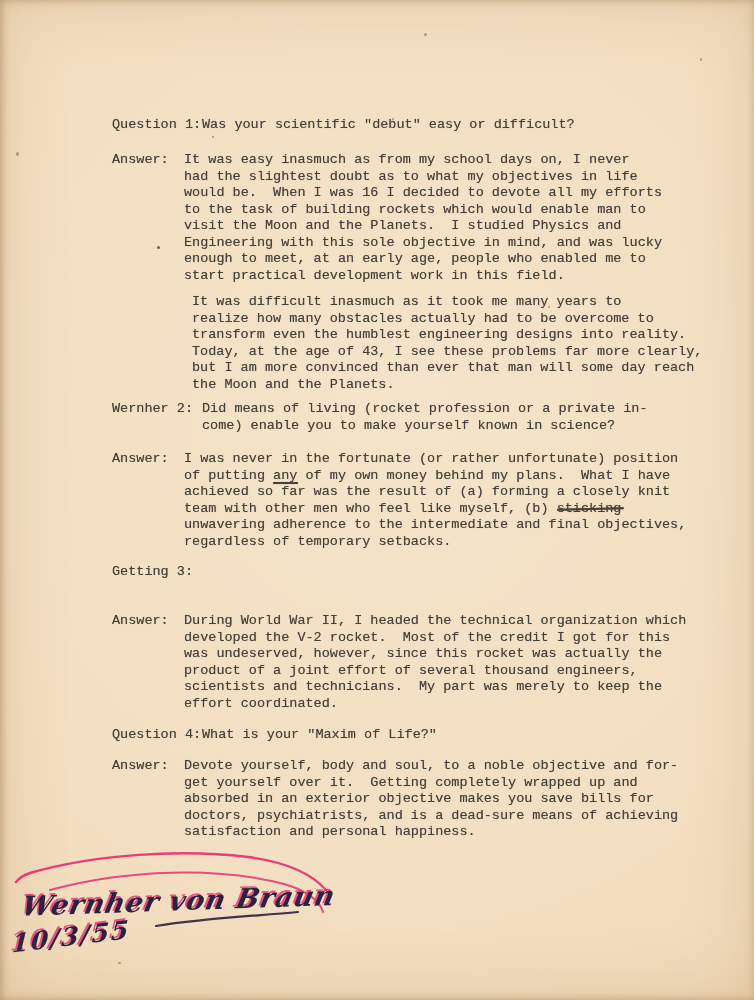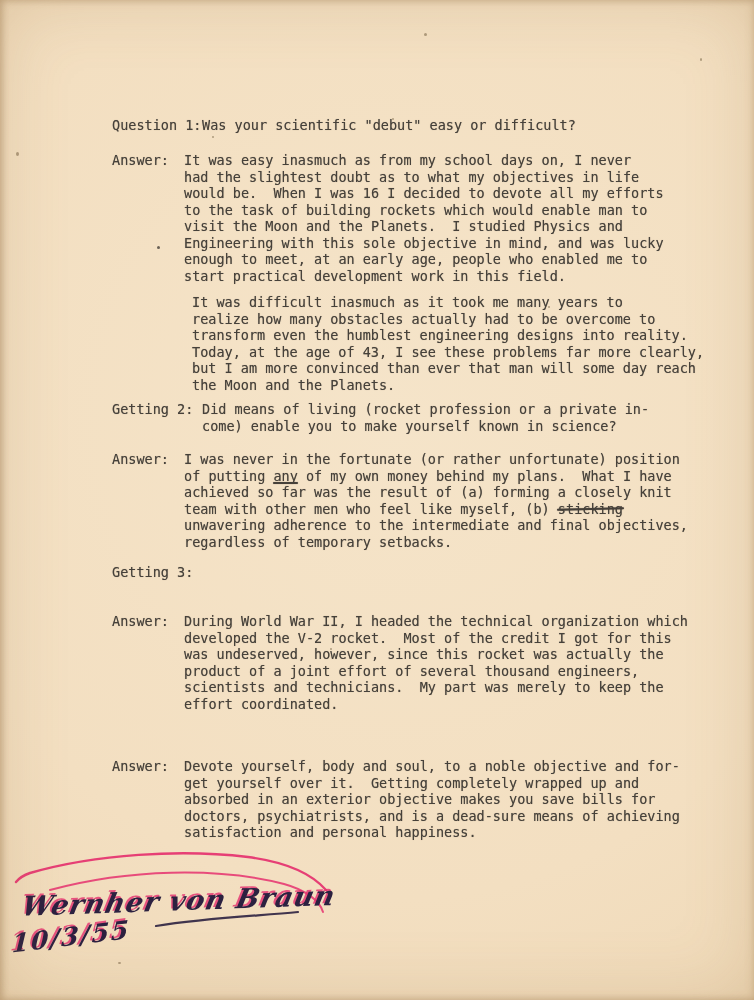--- a/index.html
+++ b/index.html
@@ -18,20 +18,21 @@
     box-shadow:
       inset 0 0 70px rgba(150,110,60,.20),
       inset 0 0 10px rgba(140,100,55,.28),
       inset 3px 0 6px rgba(120,85,45,.20);
   }
   .block{
     position:absolute;left:112px;width:630px;
     color:#46413a;
     font-size:13.5px;line-height:16.5px;
     text-shadow:0 0 .7px rgba(70,64,56,.55);
+    font-family:Liberation Mono, monospace;
   }
   .block .label{position:absolute;left:0;top:0;white-space:pre;}
   .block .btxt{display:block;white-space:pre;}
   .q .btxt{margin-left:90px;}
   .a .btxt{margin-left:72px;}
   .p .btxt{margin-left:80px;}
   .ink-line{
     position:absolute;background:#46413a;border-radius:1px;
     box-shadow:0 0 1px rgba(70,64,56,.6);
   }
@@ -69,21 +70,21 @@
   <div class="block p" style="top:294px">
     <span class="btxt">It was difficult inasmuch as it took me many years to
 realize how many obstacles actually had to be overcome to
 transform even the humblest engineering designs into reality.
 Today, at the age of 43, I see these problems far more clearly,
 but I am more convinced than ever that man will some day reach
 the Moon and the Planets.</span>
   </div>
 
   <div class="block q" style="top:401px">
-    <span class="label">Getting 2:</span>
+    <span class="label">Wernher 2:</span>
     <span class="btxt">Did means of living (rocket profession or a private in-
 come) enable you to make yourself known in science?</span>
   </div>
 
   <div class="block a" style="top:451px">
     <span class="label">Answer:</span>
     <span class="btxt">I was never in the fortunate (or rather unfortunate) position
 of putting any of my own money behind my plans.  What I have
 achieved so far was the result of (a) forming a closely knit
 team with other men who feel like myself, (b) sticking
@@ -102,20 +103,24 @@
   <div class="block a" style="top:613px">
     <span class="label">Answer:</span>
     <span class="btxt">During World War II, I headed the technical organization which
 developed the V-2 rocket.  Most of the credit I got for this
 was undeserved, however, since this rocket was actually the
 product of a joint effort of several thousand engineers,
 scientists and technicians.  My part was merely to keep the
 effort coordinated.</span>
   </div>
 
+  <div class="block q" style="top:727px">
+    <span class="label">Question 4:</span>
+    <span class="btxt">What is your "Maxim of Life?"</span>
+  </div>
 
   <div class="block a" style="top:758px">
     <span class="label">Answer:</span>
     <span class="btxt">Devote yourself, body and soul, to a noble objective and for-
 get yourself over it.  Getting completely wrapped up and
 absorbed in an exterior objective makes you save bills for
 doctors, psychiatrists, and is a dead-sure means of achieving
 satisfaction and personal happiness.</span>
   </div>
 

